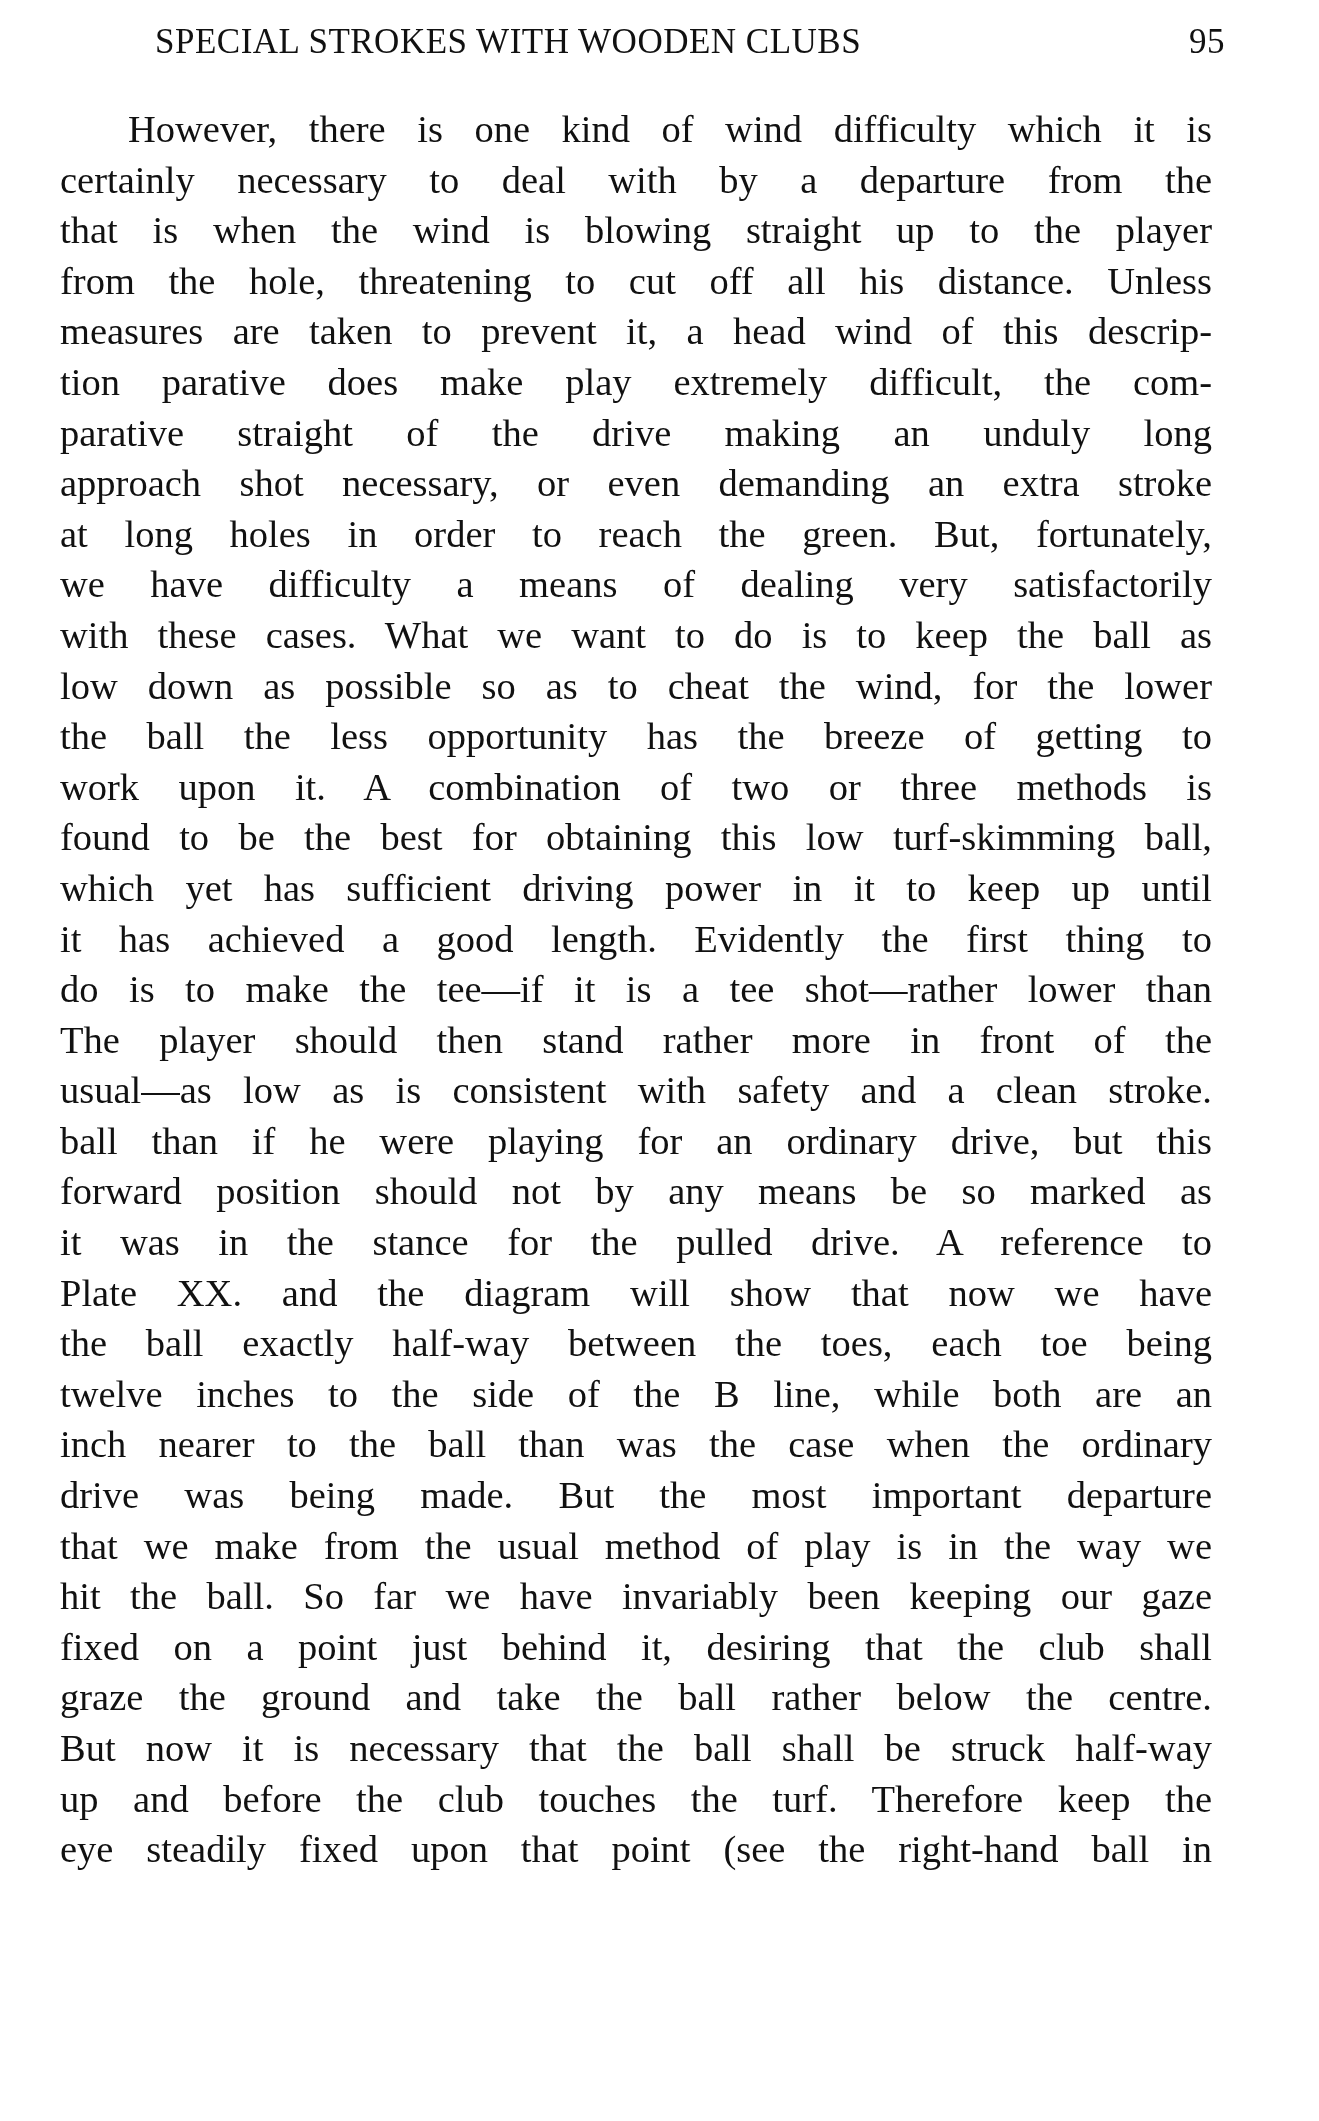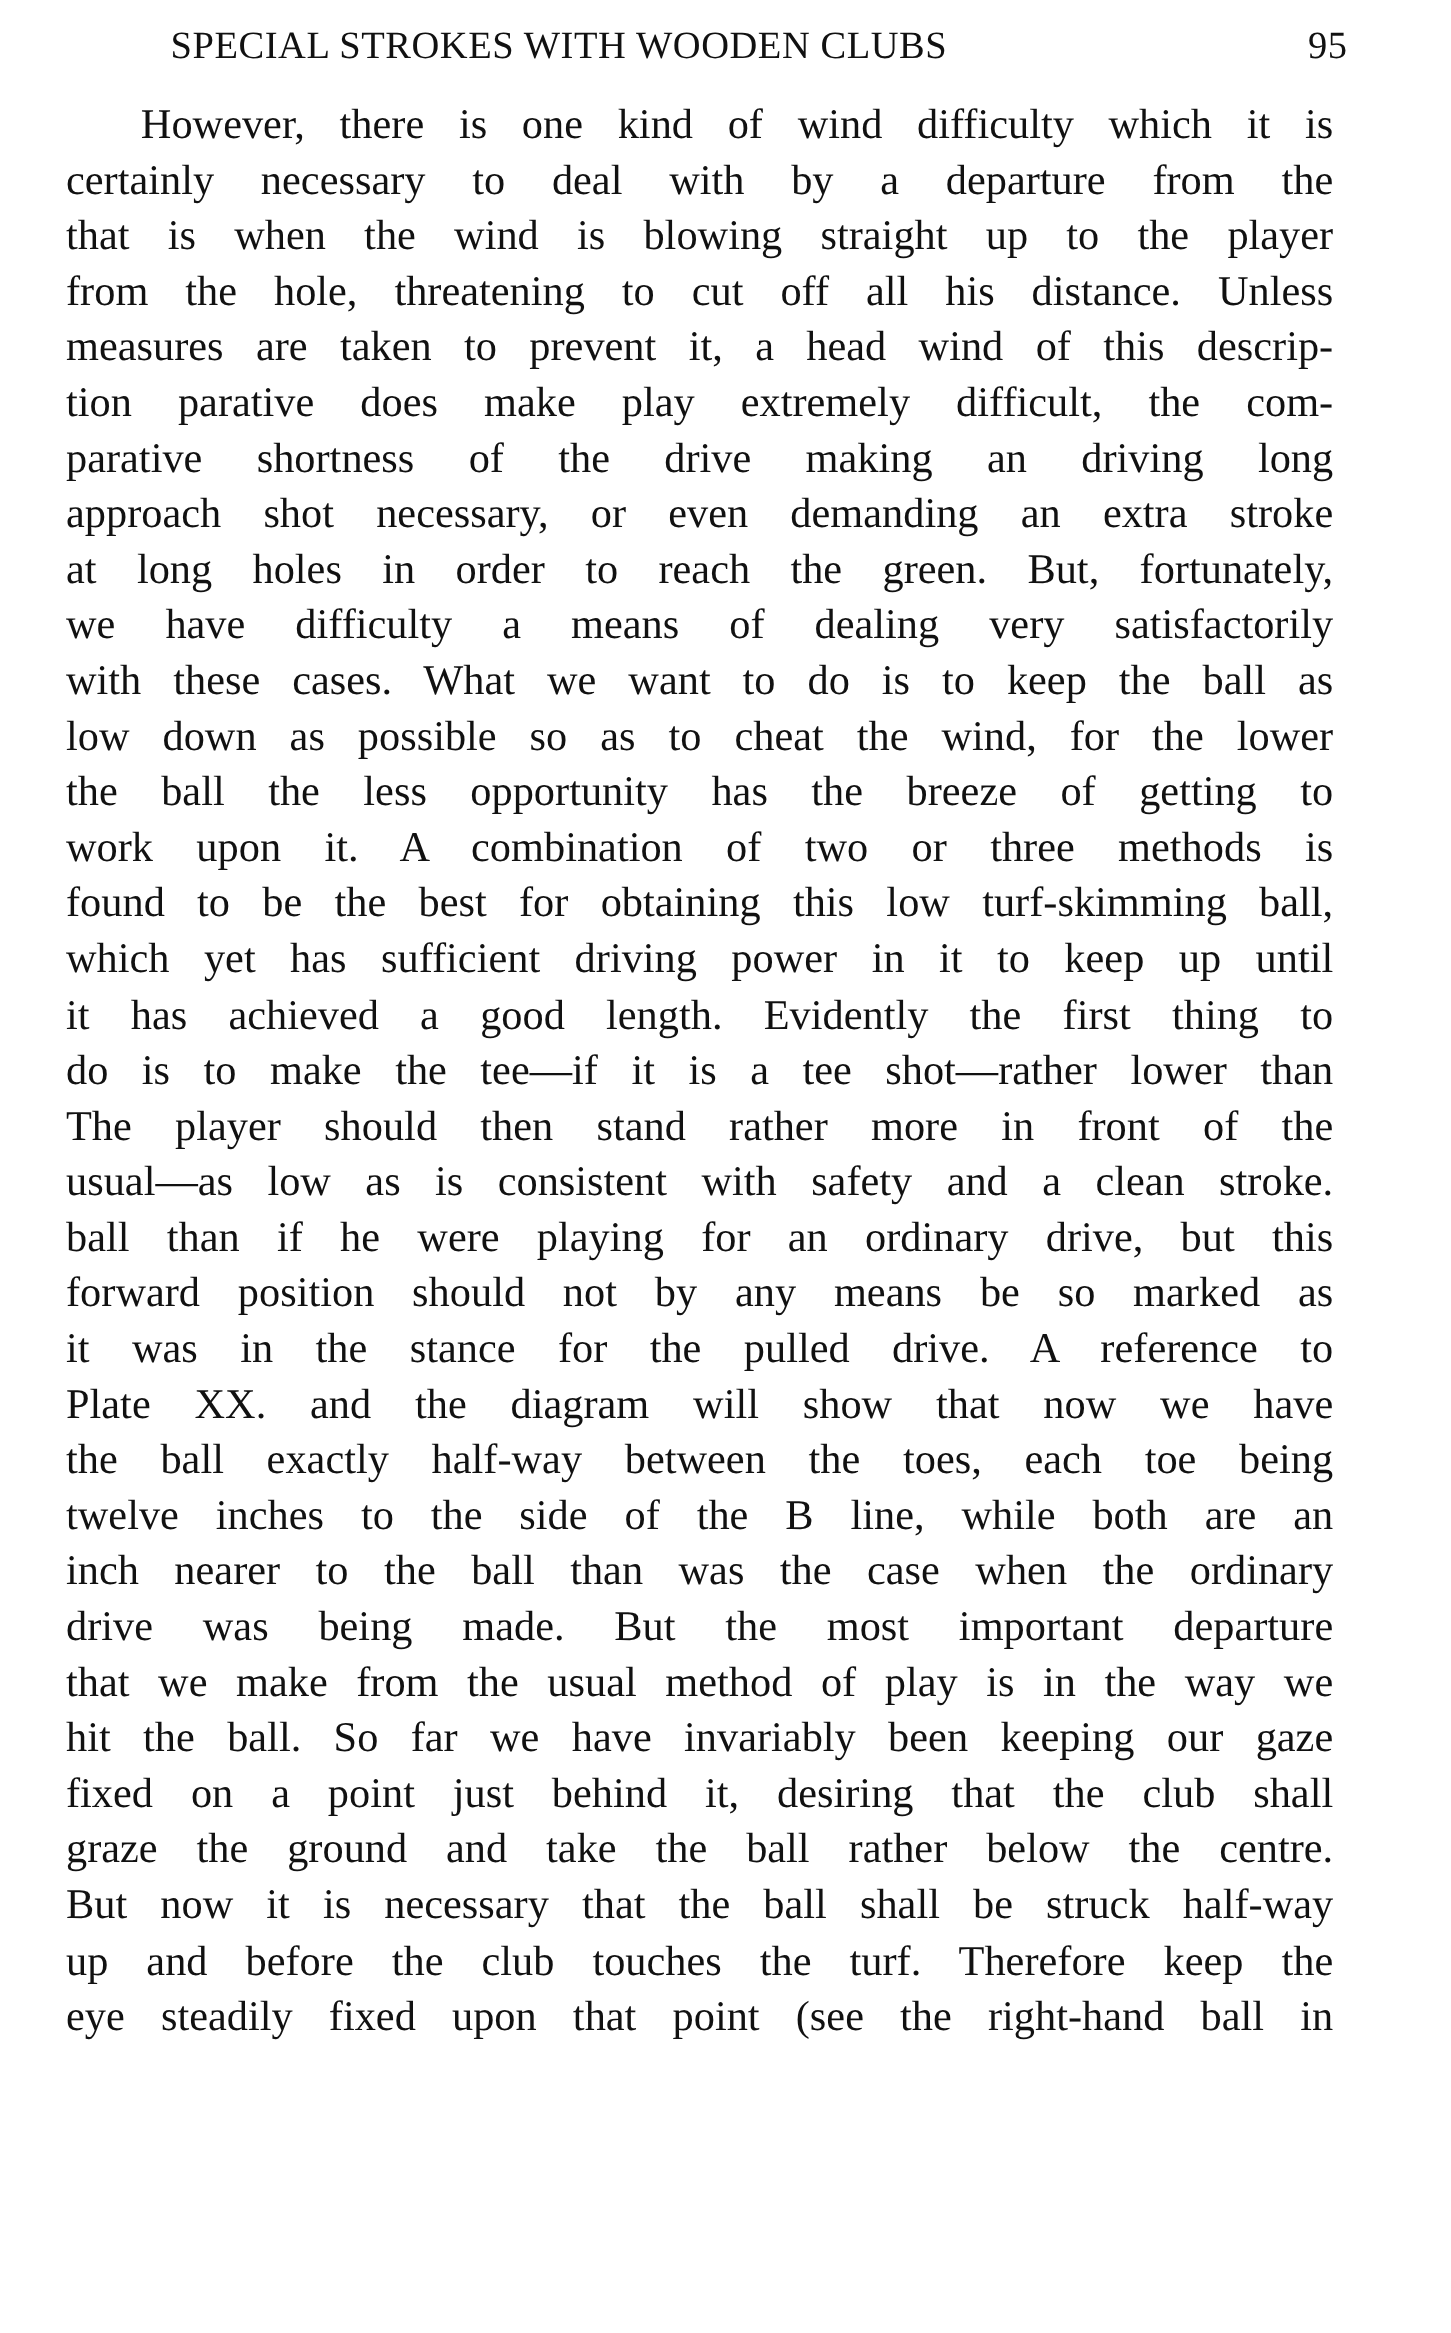--- a/index.html
+++ b/index.html
@@ -37,21 +37,21 @@
     top: 0;
   }
   .running-head .page-number {
     position: absolute;
     right: 0;
     top: 0;
   }
   .body-text {
     position: absolute;
     left: 60px;
-    top: 88px;
+    top: 104px;
     width: 1152px;
     font-family: Liberation Serif, serif;
   }
   .line {
     display: block;
     height: 50.6px;
     line-height: 50.6px;
     font-size: 38.5px;
     white-space: nowrap;
     text-align: justify;
@@ -73,21 +73,21 @@
     <span class="page-number">95</span>
   </div>
 
   <div class="body-text" id="body-text">
       <span class="line first">However, there is one kind of wind difficulty which it is</span>
       <span class="line">certainly necessary to deal with by a departure from the</span>
       <span class="line">that is when the wind is blowing straight up to the player</span>
       <span class="line">from the hole, threatening to cut off all his distance.  Unless</span>
       <span class="line">measures are taken to prevent it, a head wind of this descrip-</span>
       <span class="line">tion parative does make play extremely difficult, the com-</span>
-      <span class="line">parative shortness of the drive making an driving long</span>
+      <span class="line">parative straight of the drive making an unduly long</span>
       <span class="line">approach shot necessary, or even demanding an extra stroke</span>
       <span class="line">at long holes in order to reach the green.  But, fortunately,</span>
       <span class="line">we have difficulty a means of dealing very satisfactorily</span>
       <span class="line">with these cases.  What we want to do is to keep the ball as</span>
       <span class="line">low down as possible so as to cheat the wind, for the lower</span>
       <span class="line">the ball the less opportunity has the breeze of getting to</span>
       <span class="line">work upon it.  A combination of two or three methods is</span>
       <span class="line">found to be the best for obtaining this low turf-skimming ball,</span>
       <span class="line">which yet has sufficient driving power in it to keep up until</span>
       <span class="line">it has achieved a good length.  Evidently the first thing to</span>

